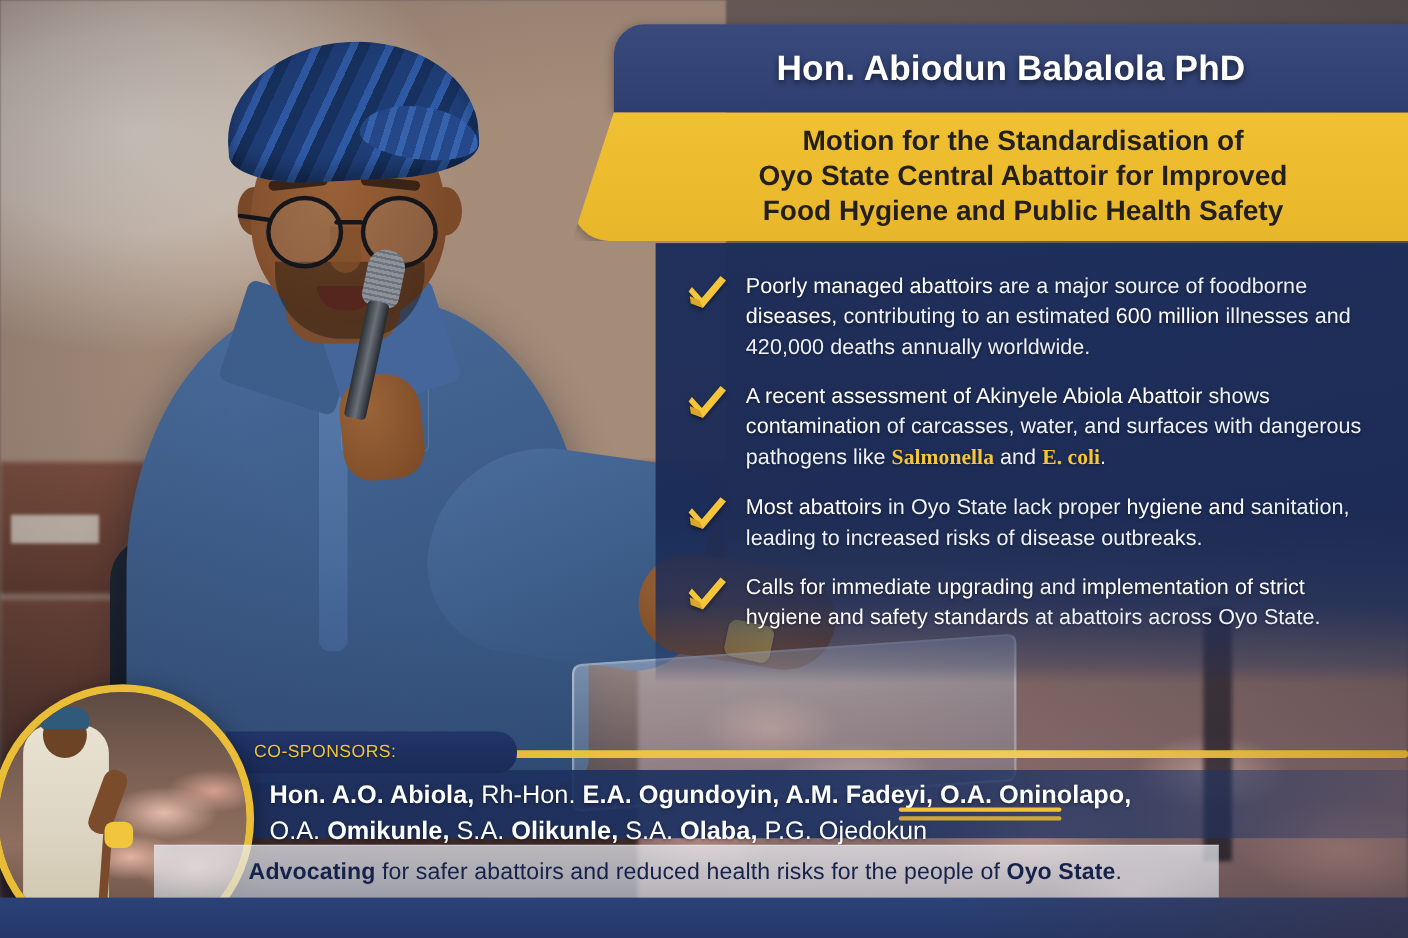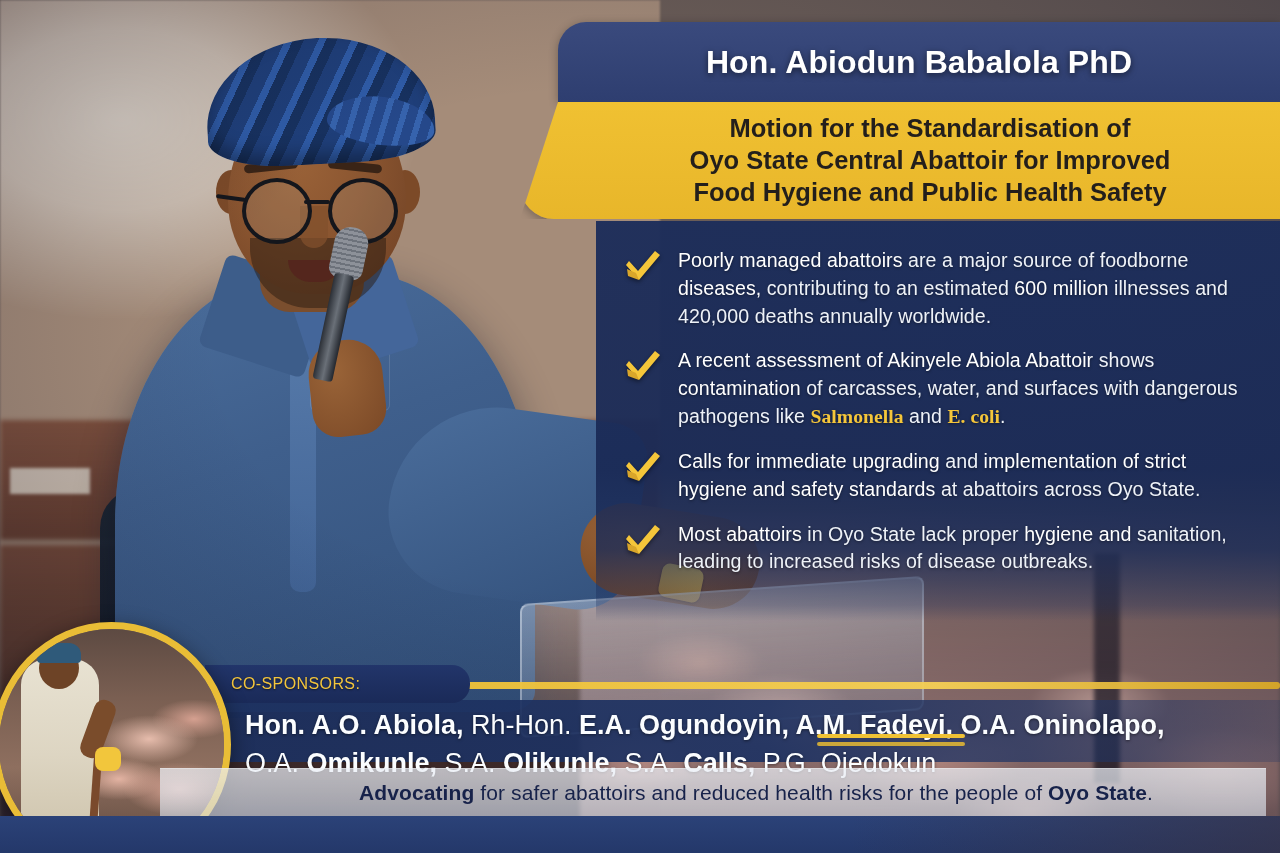--- a/index.html
+++ b/index.html
@@ -235,21 +235,21 @@
     position:absolute;left:420px;top:682px;width:860px;height:7px;
     background:linear-gradient(to right,#f0c235,#f5cf55 60%,#d8a827);
     border-radius:3px;opacity:.95;
   }
   .cos-panel{
     position:absolute;left:150px;top:700px;width:1130px;height:62px;
     background:linear-gradient(to right, rgba(28,48,95,.93) 0%, rgba(30,50,98,.92) 55%, rgba(32,52,100,.70) 78%, rgba(32,52,100,.28) 100%);
   }
   .cos-names{
     position:absolute;left:95px;top:6px;
-    color:#fbfdff;font-size:27px;line-height:1.42;
+    color:#fbfdff;font-size:23px;line-height:1.42;
     text-shadow:0 1px 3px rgba(0,0,0,.5);
   }
   .cos-names b{font-weight:bold;}
   .cos-names div{white-space:nowrap;}
   .cos-dash{
     position:absolute;left:817px;top:734px;width:148px;height:4px;
     background:#f0c235;border-radius:2px;
   }
   .cos-dash2{
     position:absolute;left:817px;top:742px;width:148px;height:4px;
@@ -296,25 +296,25 @@
     position:absolute;left:96px;top:118px;width:26px;height:24px;
     background:#f2c63c;border-radius:8px;
   }
   .inset .pole{
     position:absolute;left:92px;top:120px;width:8px;height:100px;
     background:#7a4a2c;transform:rotate(4deg);
   }
 
   
   .tagline-bar{
-    position:absolute;left:160px;top:768px;width:1106px;height:48px;
+    position:absolute;left:140px;top:768px;width:968px;height:48px;
     background:linear-gradient(to bottom, rgba(236,240,246,.72), rgba(214,221,232,.66));
     border-top:1px solid rgba(255,255,255,.5);
     border-bottom:1px solid rgba(255,255,255,.35);
-    display:flex;align-items:center;justify-content:center;
+    display:flex;align-items:center;
   }
   .tagline-bar .tg{
     padding-left:86px;color:#17224a;font-size:21px;letter-spacing:.1px;
   }
   .tagline-bar .tg b{font-weight:bold;}
   .bottom-strip{
     position:absolute;left:0;top:816px;width:1280px;height:37px;
     background:linear-gradient(to bottom,#2b4278,#24386a);
   }
   .bottom-strip .shade{
@@ -391,35 +391,35 @@
             <svg width="42" height="38" viewBox="0 0 42 38">
               <path d="M4 16 L7 12 L16 22 L33 2 L38 6 L17 31 Z" fill="#f5c63a"></path>
               <path d="M5 20 L6 27 L17 31 L14 24 Z" fill="#d9a62a"></path>
             </svg>
           </span><span class="ptext"><b>A recent assessment of Akinyele Abiola Abattoir</b> shows <b>contamination</b> of carcasses, water, and surfaces with dangerous pathogens like <span class="hl">Salmonella</span> and <span class="hl">E. coli</span>.</span></div>
         <div class="point"><span class="tick">
             <svg width="42" height="38" viewBox="0 0 42 38">
               <path d="M4 16 L7 12 L16 22 L33 2 L38 6 L17 31 Z" fill="#f5c63a"></path>
               <path d="M5 20 L6 27 L17 31 L14 24 Z" fill="#d9a62a"></path>
             </svg>
-          </span><span class="ptext"><b>Calls for immediate upgrading</b> and <b>implementation of strict hygiene and safety standards</b> at abattoirs across Oyo State.</span></div>
+          </span><span class="ptext"><b>Most abattoirs</b> in Oyo State lack proper <b>hygiene and</b> sanitation, leading to increased risks of disease outbreaks.</span></div>
         <div class="point"><span class="tick">
             <svg width="42" height="38" viewBox="0 0 42 38">
               <path d="M4 16 L7 12 L16 22 L33 2 L38 6 L17 31 Z" fill="#f5c63a"></path>
               <path d="M5 20 L6 27 L17 31 L14 24 Z" fill="#d9a62a"></path>
             </svg>
-          </span><span class="ptext"><b>Most abattoirs</b> in Oyo State lack proper <b>hygiene and</b> sanitation, leading to increased risks of disease outbreaks.</span></div>
+          </span><span class="ptext"><b>Calls for immediate upgrading</b> and <b>implementation of strict hygiene and safety standards</b> at abattoirs across Oyo State.</span></div>
       </div>
   </div>
 
   <div class="cos-rule"></div>
   <div class="cos-panel">
     <div class="cos-names" id="cos-names">
         <div><b>Hon. A.O. Abiola,</b> Rh-Hon. <b>E.A. Ogundoyin, A.M. Fadeyi, O.A. Oninolapo,</b></div>
-        <div>O.A. <b>Omikunle,</b> S.A. <b>Olikunle,</b> S.A. <b>Calls,</b> P.G. Ojedokun</div>
+        <div>O.A. <b>Omikunle,</b> S.A. <b>Olikunle,</b> S.A. <b>Olaba,</b> P.G. Ojedokun</div>
       </div>
   </div>
   <div class="cos-tab">
     <span>CO-SPONSORS:</span>
   </div>
   <div class="cos-dash"></div>
   <div class="cos-dash2"></div>
 
   <div class="inset">
     <div class="ph"></div>

